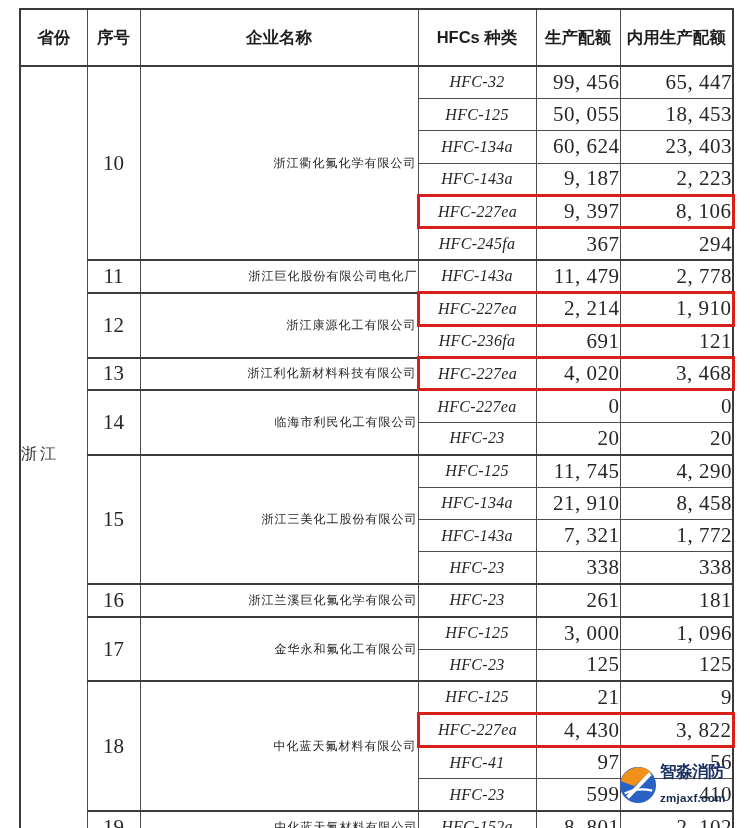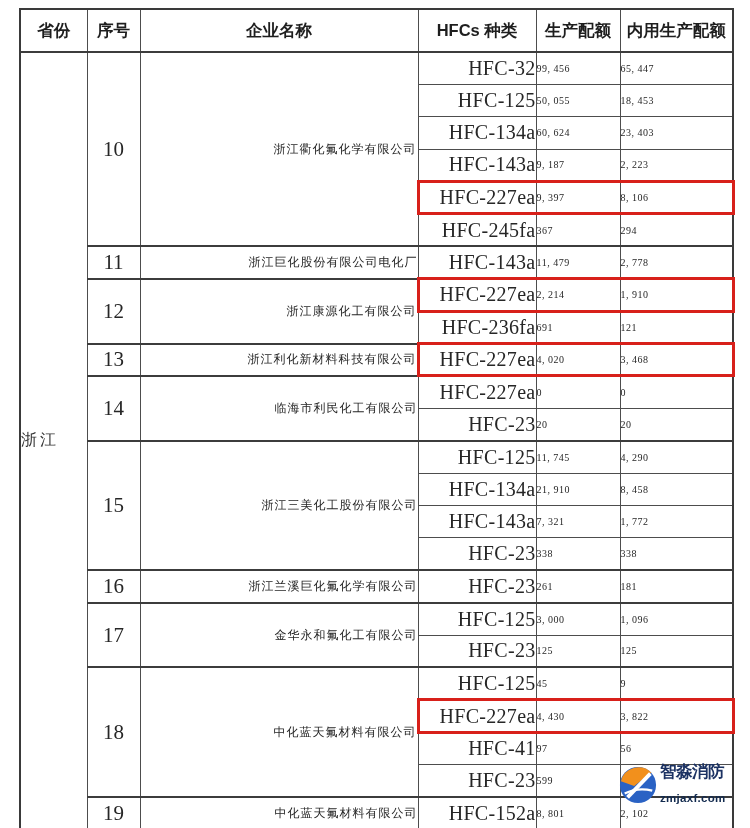--- a/index.html
+++ b/index.html
@@ -21,21 +21,21 @@
     background: #fff;
   }
   table.quota th, table.quota td {
     border: 1.5px solid #4d4d4d;
     padding: 0;
     overflow: hidden;
     white-space: nowrap;
   }
   table.quota { border: 2px solid #3a3a3a; }
 
-  thead tr { height: 43px; padding-left: 21px; }
+  thead tr { height: 57px; padding-left: 21px; }
   tbody tr { height: 32.4px; }
 
   th.hdr {
     font-family: "Liberation Sans", "DejaVu Sans", sans-serif;
     font-weight: bold;
     font-size: 16.5px;
     color: #1e1e1e;
     text-align: center;
     border-bottom-width: 2px;
   }
@@ -45,24 +45,25 @@
     color: #262626;
   }
   td.c-prov {
     text-align: left;
     font-size: 16px;
     letter-spacing: 3px;
     color: #333;
   }
   td.c-no   { text-align: center; font-size: 21px; }
   td.c-name { text-align: right; font-size: 12px; letter-spacing: 1px; }
-  td.c-type { text-align: right; font-size: 20px; letter-spacing: .3px; }
+  td.c-type { text-align: center; font-size: 16px; letter-spacing: .3px; font-style: italic; }
   td.c-num  {
+    text-align: right;
     padding-right: 7px;
-    font-size: 10px;
+    font-size: 21px;
     letter-spacing: .5px;
   }
 
   
   tbody tr.section-start td { border-top-width: 2px; border-top-color: #3c3c3c; }
 
   
   tbody tr.hl td.c-type,
   tbody tr.hl td.c-num {
     border-top: 3.5px solid #d8201a;
@@ -232,21 +233,21 @@
         </tr>
         <tr>
           <td class="c-type">HFC-23</td>
           <td class="c-num">125</td>
           <td class="c-num c-last">125</td>
         </tr>
         <tr class="section-start">
           <td class="c-no" rowspan="4">18</td>
           <td class="c-name" rowspan="4">中化蓝天氟材料有限公司</td>
           <td class="c-type">HFC-125</td>
-          <td class="c-num">45</td>
+          <td class="c-num">21</td>
           <td class="c-num c-last">9</td>
         </tr>
         <tr class="hl">
           <td class="c-type">HFC-227ea</td>
           <td class="c-num">4, 430</td>
           <td class="c-num c-last">3, 822</td>
         </tr>
         <tr>
           <td class="c-type">HFC-41</td>
           <td class="c-num">97</td>

